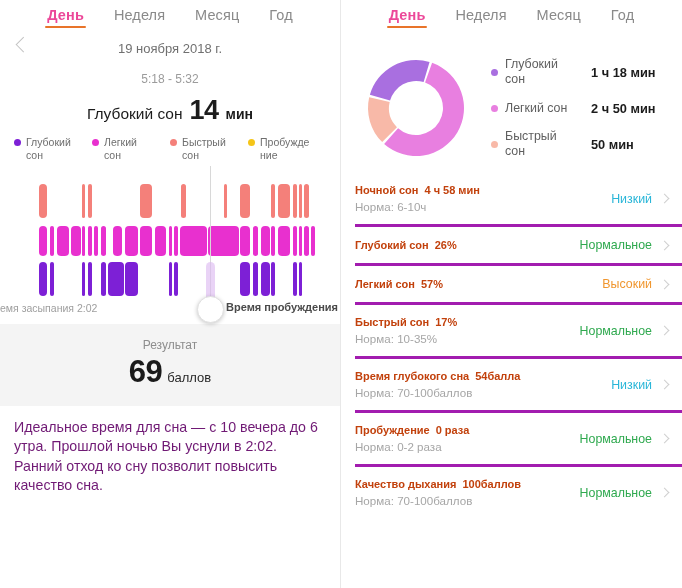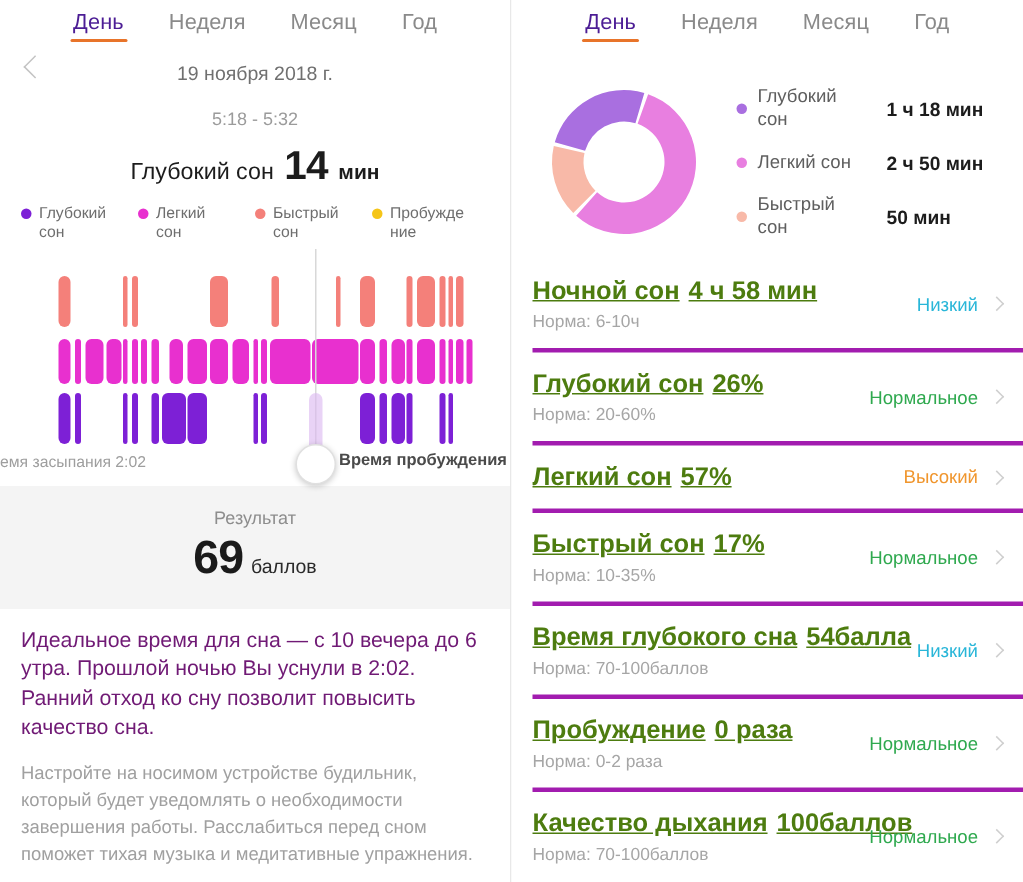--- a/index.html
+++ b/index.html
@@ -14,21 +14,21 @@
 
   
   .tabbar {
     height: 35px; display: flex; align-items: center; justify-content: center;
     gap: 30px; background: #fff;
   }
   .tab {
     font-size: 14.5px; color: #8a8a8a; position: relative;
     padding-bottom: 5px; letter-spacing: .1px; white-space: nowrap;
   }
-  .tab.active { color: #4c1d95; font-weight: normal; }
+  .tab.active { color: #ec4899; font-weight: bold; }
   .tab.active::after {
     content: ""; position: absolute; left: -2px; right: -2px; bottom: 0;
     height: 2.5px; background: #e8742a; border-radius: 2px;
   }
 
   
   .date-row { position: relative; height: 26px; display: flex; align-items: center; justify-content: center; text-align: center; }
   .back-chevron {
     position: absolute; left: 14px; top: 50%; transform: translateY(-50%);
     width: 11px; height: 11px; border-left: 1.6px solid #c3c3c3; border-bottom: 1.6px solid #c3c3c3;
@@ -97,21 +97,21 @@
   .lr-val { font-size: 12.8px; color: #1c1c1c; font-weight: bold; }
 
   
   .metrics { padding: 0 0 0 14px; }
   .mrow {
     display: flex; align-items: center; padding: 11px 14px 11px 0;
     border-top: 3px solid #a21caf;
   }
   .mrow:first-child { border-top: none; }
   .mrow .left { flex: 1; min-width: 0; }
-  .mrow .title { font-size: 17px; color: #4d7c0f; font-weight: bold; white-space: nowrap; text-decoration: underline; }
+  .mrow .title { font-size: 11px; color: #c2410c; font-weight: bold; white-space: nowrap; }
   .mrow .title .v { margin-left: 6px; }
   .mrow .norm { font-size: 11.6px; color: #a6a6a6; margin-top: 4px; }
   .mrow .status { font-size: 12.4px; white-space: nowrap; }
   .row-chevron {
     width: 7px; height: 7px; border-top: 1.5px solid #cfcfcf; border-right: 1.5px solid #cfcfcf;
     transform: rotate(45deg); margin-left: 9px; flex: 0 0 auto;
   }
 </style>
 </head>
 <body>
@@ -223,21 +223,20 @@
 
     <div class="score-block">
       <div class="score-caption">Результат</div>
       <div class="score-value">
         <span class="num">69</span>
         <span class="sfx">баллов</span>
       </div>
     </div>
 
     <div class="advice">Идеальное время для сна — с 10 вечера до 6 утра. Прошлой ночью Вы уснули в 2:02. Ранний отход ко сну позволит повысить качество сна.</div>
-    <div class="advice-sub">Настройте на носимом устройстве будильник, который будет уведомлять о необходимости завершения работы. Расслабиться перед сном поможет тихая музыка и медитативные упражнения.</div>
   </div>
 
   <div class="panel">
 
     <div class="tabbar">
       <div class="tab active">День</div>
       <div class="tab">Неделя</div>
       <div class="tab">Месяц</div>
       <div class="tab">Год</div>
     </div>
@@ -274,21 +273,20 @@
           <div class="left">
             <div class="title">Ночной сон<span class="v">4 ч 58 мин</span></div>
             <div class="norm">Норма: 6-10ч</div>
           </div>
           <div class="status" style="color: rgb(41, 182, 216);">Низкий</div>
           <div class="row-chevron"></div>
         </div>
         <div class="mrow">
           <div class="left">
             <div class="title">Глубокий сон<span class="v">26%</span></div>
-            <div class="norm">Норма: 20-60%</div>
           </div>
           <div class="status" style="color: rgb(47, 169, 79);">Нормальное</div>
           <div class="row-chevron"></div>
         </div>
         <div class="mrow">
           <div class="left">
             <div class="title">Легкий сон<span class="v">57%</span></div>
           </div>
           <div class="status" style="color: rgb(240, 150, 46);">Высокий</div>
           <div class="row-chevron"></div>

